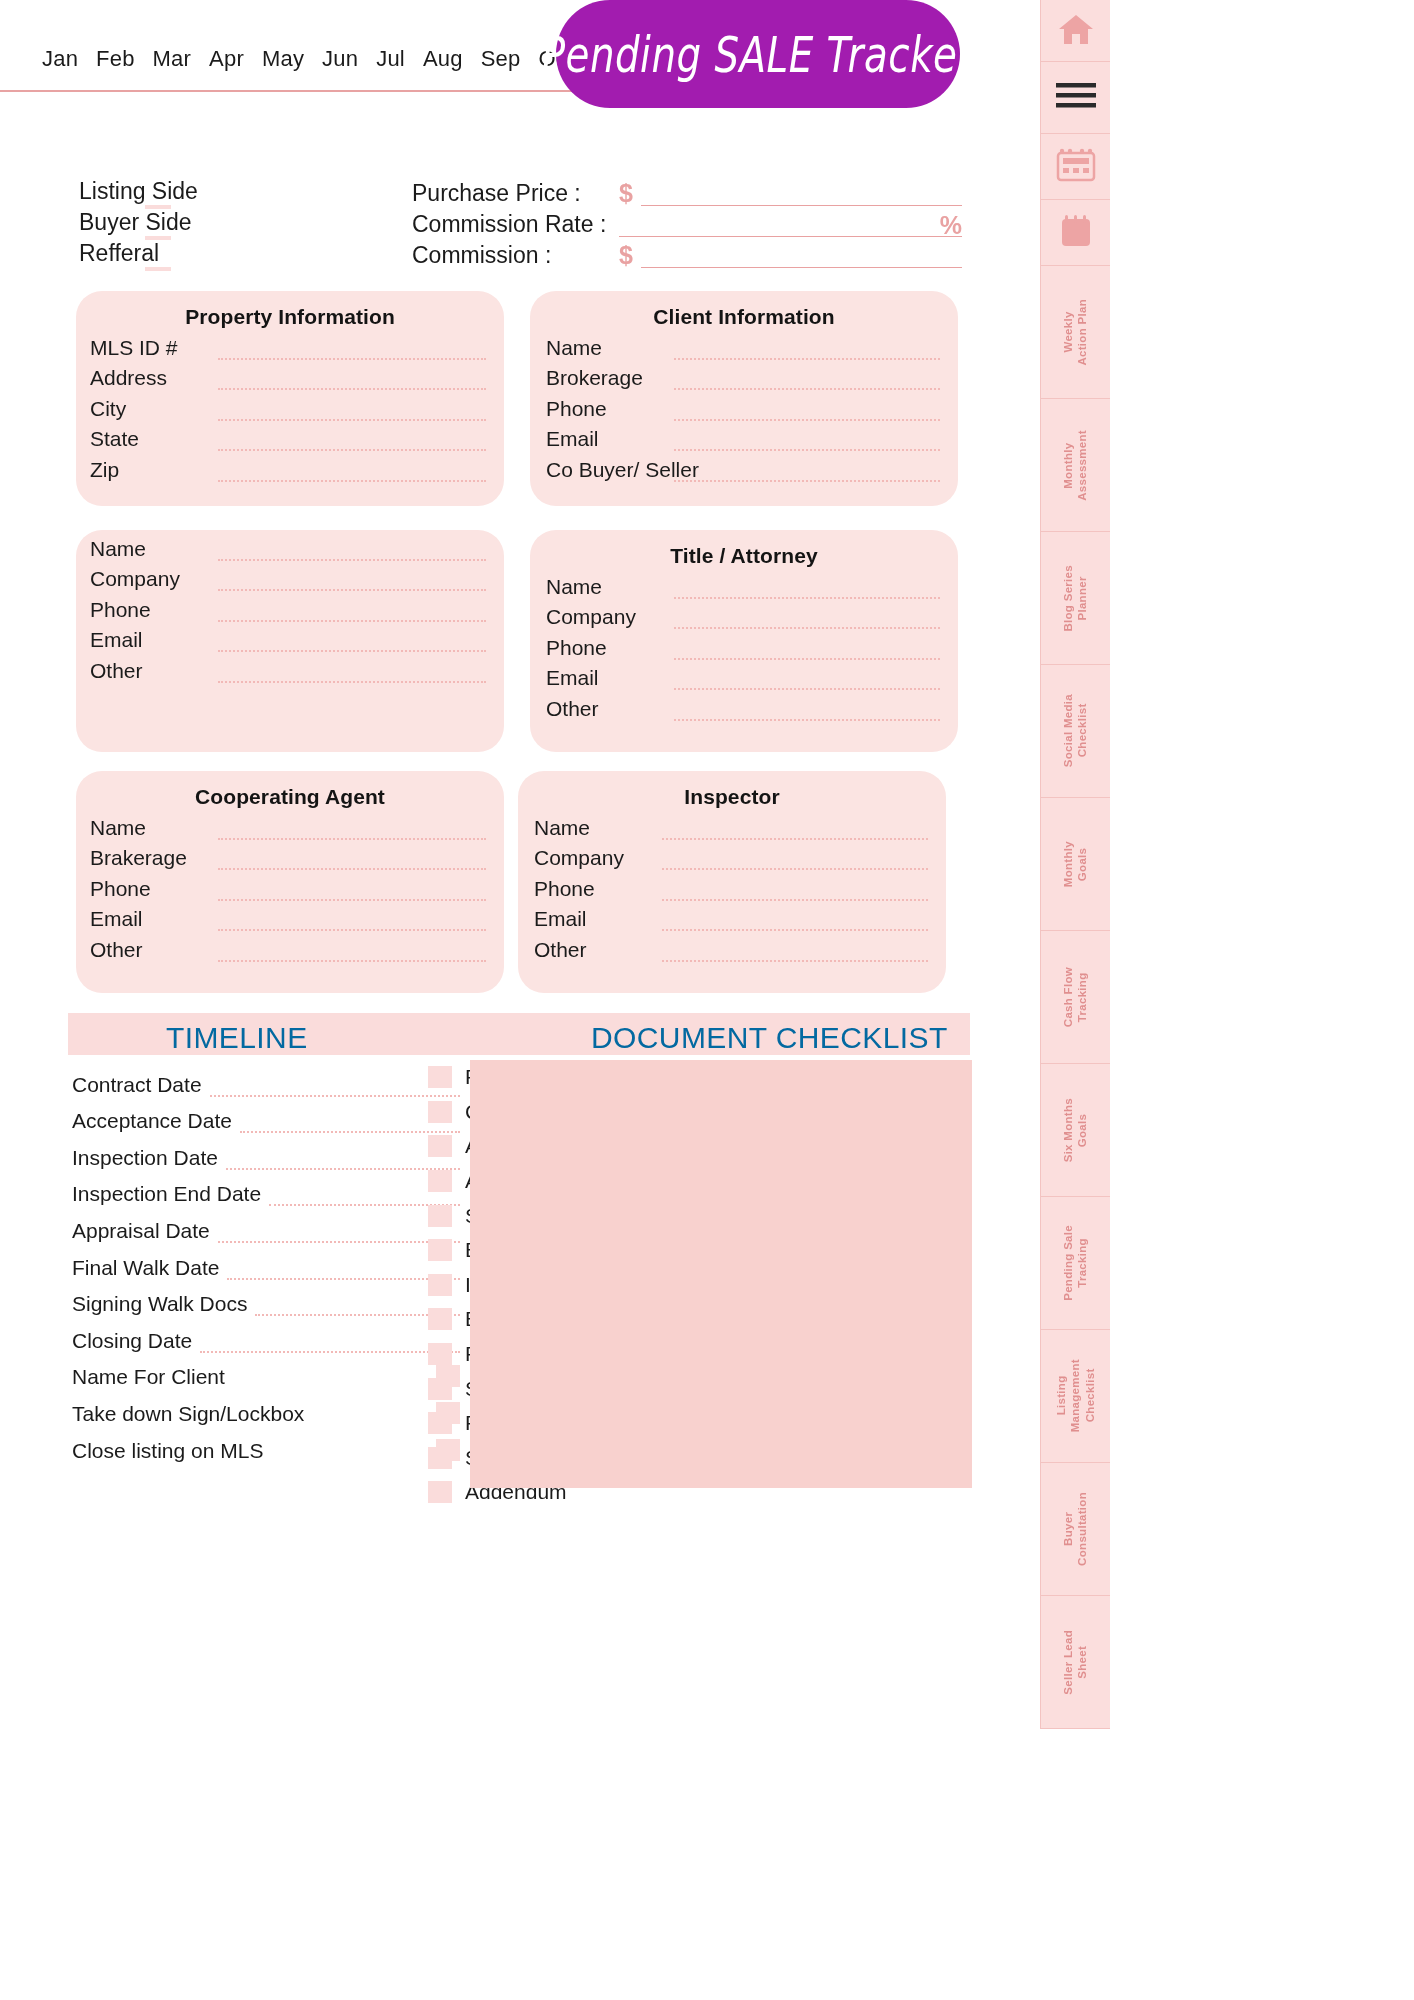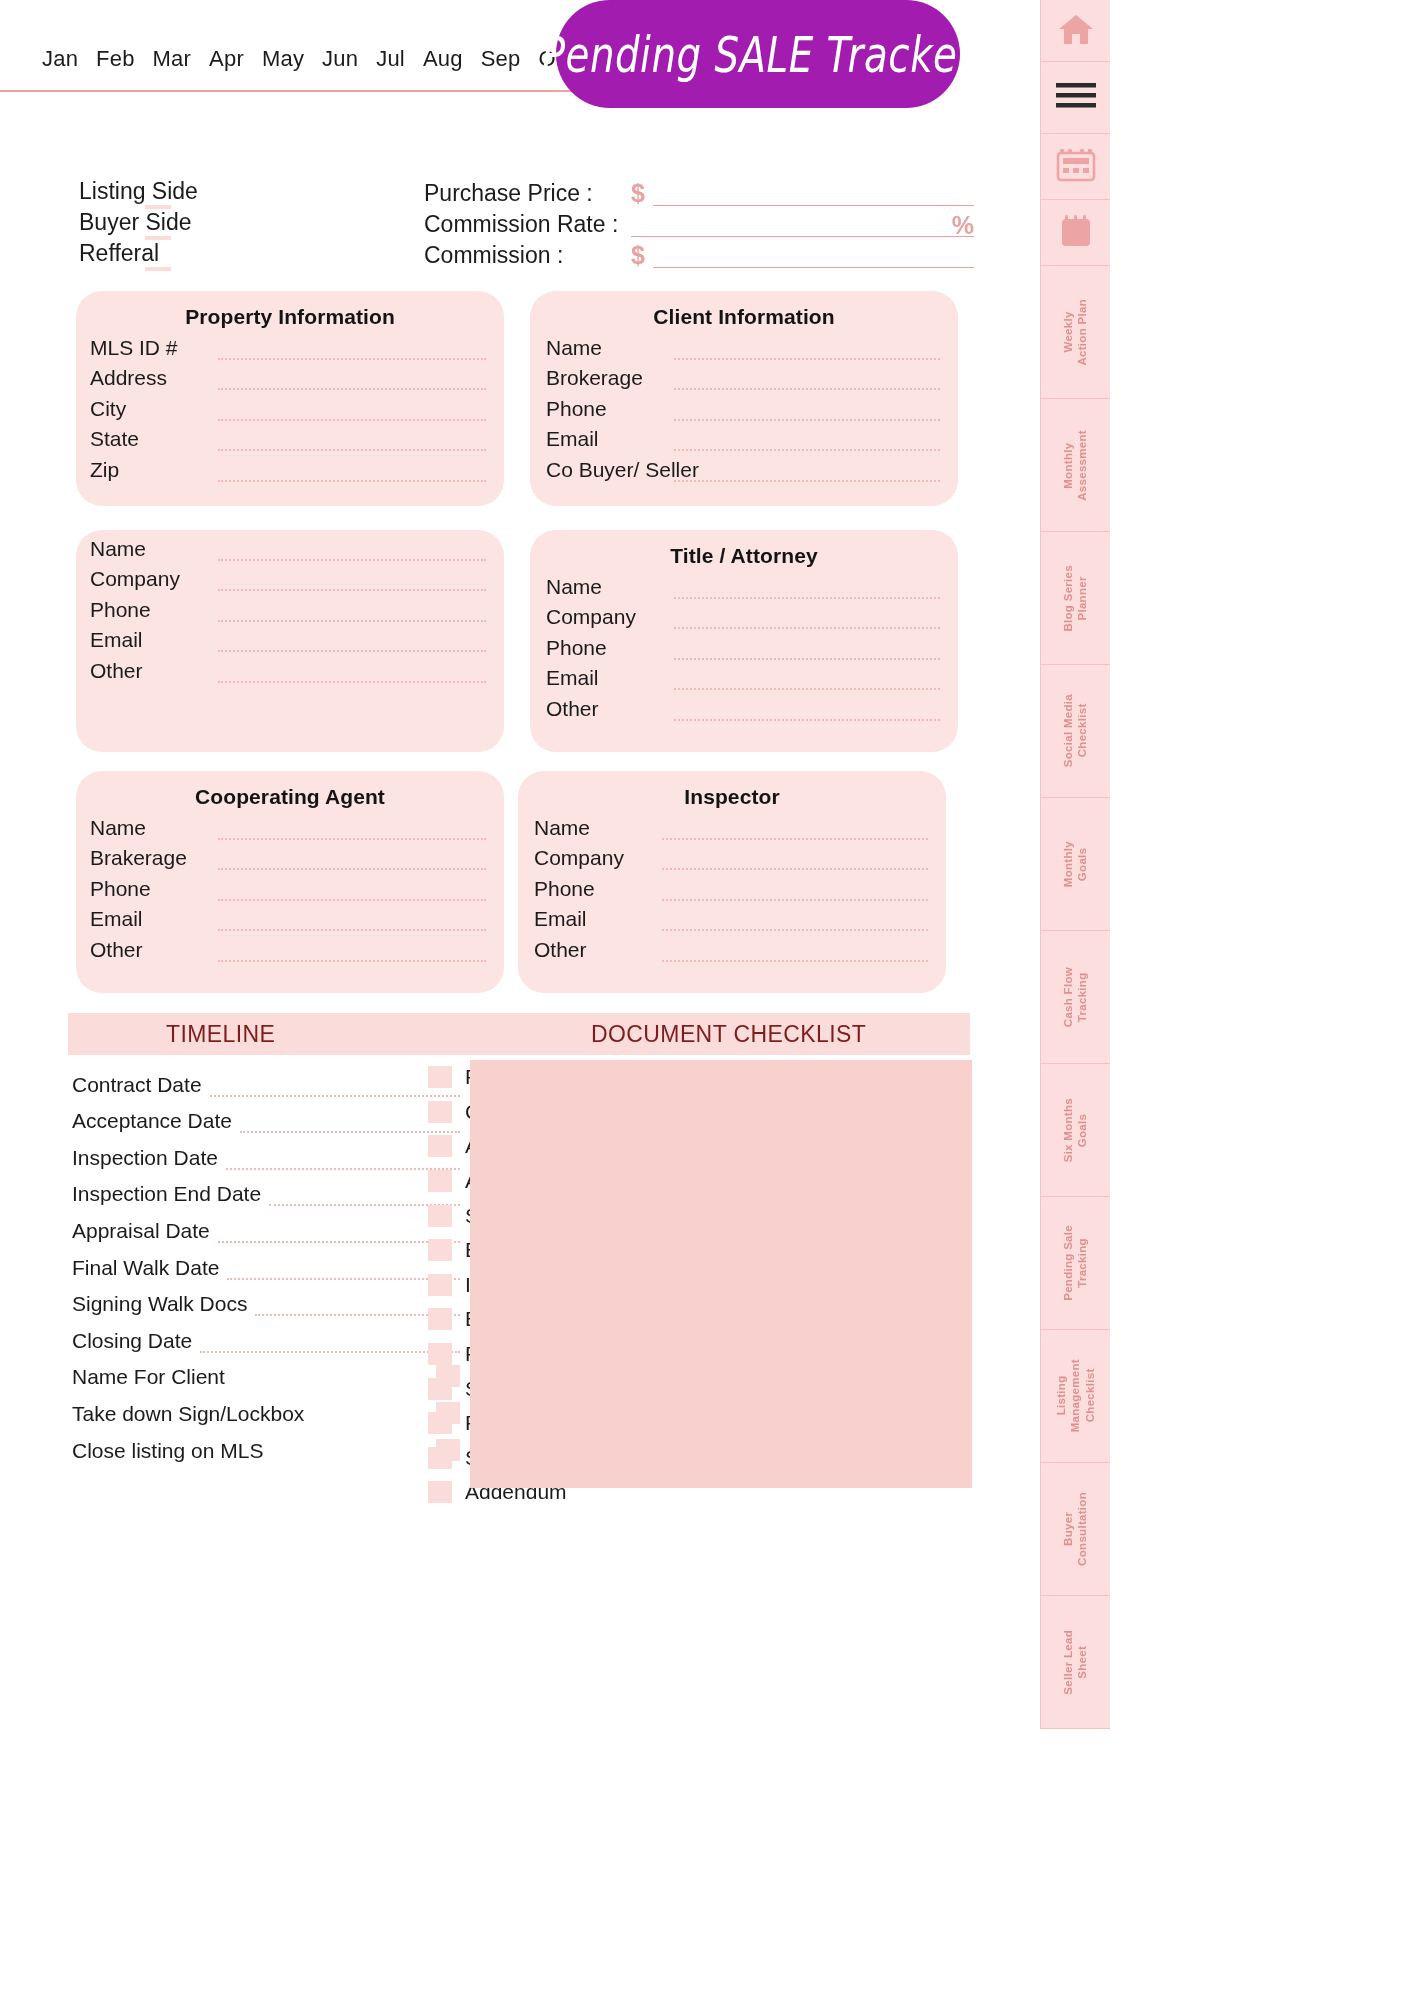--- a/index.html
+++ b/index.html
@@ -67,21 +67,21 @@
   #sides .box {
     width: 26px; height: 22px; background: #fadcdb;
   }
 
   
   #money {
     position: absolute; left: 412px; top: 178px;
     font-size: 23px; color: #1b1b1b;
   }
   #money .row { display: flex; align-items: center; height: 31px; position: relative; }
-  #money .lbl { width: 207px; white-space: nowrap; margin-left: 12px; }
+  #money .lbl { width: 207px; white-space: nowrap; }
   #money .sym {
     color: #e9a2a2; font-weight: 700; font-size: 25px; width: 22px;
   }
   #money .sym.right { position: absolute; right: 0px; top: 2px; width: auto; }
   #money .line {
     flex: 1; border-bottom: 1.6px solid #e9a2a2; height: 24px;
     width: 320px;
   }
   #money .line.full { width: 343px; }
 
@@ -128,21 +128,21 @@
   #card-client .frow, #card-title .frow, #card-inspector .frow { padding-left: 16px; }
 
   
   #band {
     position: absolute; left: 68px; top: 1013px;
     width: 902px; height: 42px;
     background: #fadcdb;
   }
   #band .bt {
     position: absolute; top: 8px;
-    font-size: 23px; color: #7f1d1d; letter-spacing: .4px;
+    font-size: 30px; color: #0369a1; letter-spacing: .4px;
   }
   #band .bt.tl { left: 98px; }
   #band .bt.dc { left: 523px; }
 
   
   #timeline {
     position: absolute; left: 72px; top: 1060px;
     width: 388px;
     font-size: 21px; color: #1b1b1b;
   }

